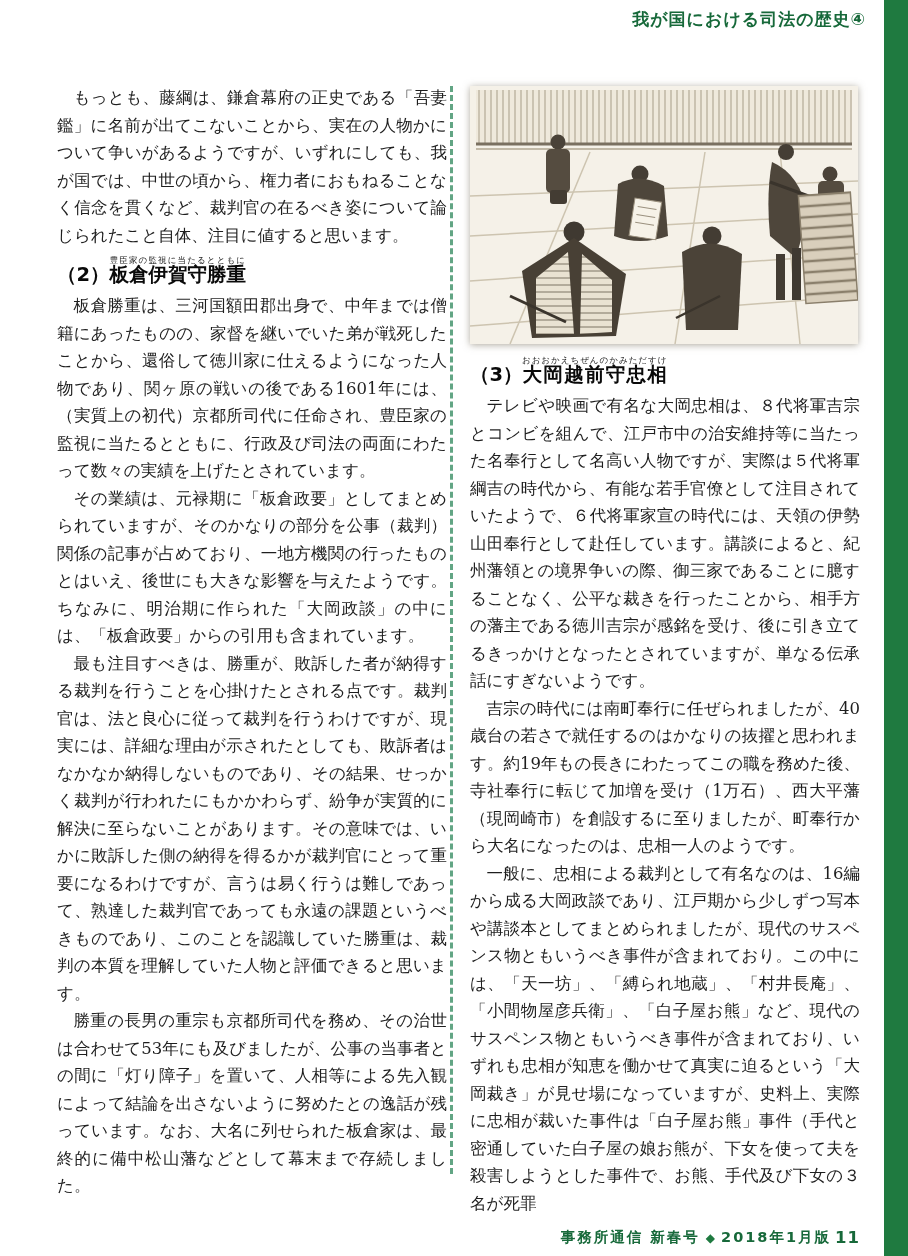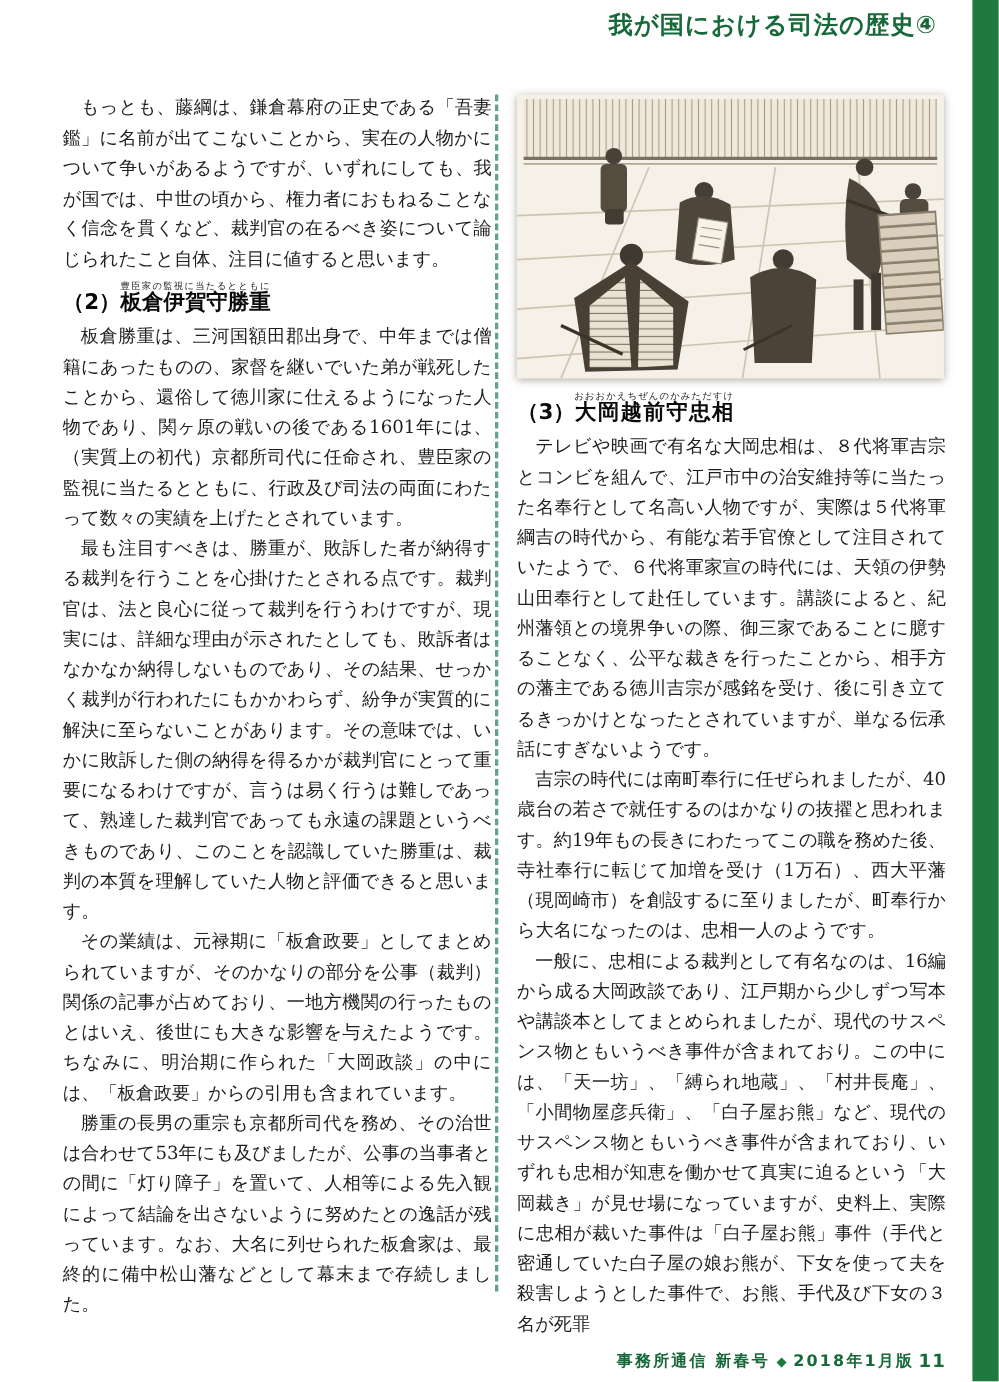--- a/index.html
+++ b/index.html
@@ -2,23 +2,23 @@
 <html lang="ja"><head>
 <meta charset="utf-8">
 <style>
   html,body{margin:0;padding:0;}
   .page{
     position:relative;width:908px;height:1256px;background:#ffffff;
     font-family:"DejaVu Serif","Liberation Serif",serif;color:#1e1e1e;
     overflow:hidden;
   }
   .header-title{
-    position:absolute;top:8px;right:56px;
+    position:absolute;top:8px;right:42px;
     font-family:"DejaVu Sans","Liberation Sans",sans-serif;
-    font-weight:bold;font-size:22px;color:#17693a;letter-spacing:1px;
+    font-weight:bold;font-size:17px;color:#17693a;letter-spacing:1px;
   }
   .green-bar{position:absolute;top:0;right:0;width:24px;height:1256px;background:#1f7a40;}
   .column-divider{
     position:absolute;left:450px;top:86px;height:1088px;width:0;
     border-left:3px dashed #62a584;
   }
   .col{
     position:absolute;top:84px;width:390px;
     font-size:16.5px;line-height:27.5px;text-align:justify;text-justify:inter-character;
   }
@@ -56,22 +56,22 @@
   <div class="header-title">我が国における司法の歴史④</div>
 
   <div class="green-bar"></div>
 
   <div class="column-divider"></div>
 
   <div class="col col-left">
     <p class="para indent">もっとも、藤綱は、鎌倉幕府の正史である「吾妻鑑」に名前が出てこないことから、実在の人物かについて争いがあるようですが、いずれにしても、我が国では、中世の頃から、権力者におもねることなく信念を貫くなど、裁判官の在るべき姿について論じられたこと自体、注目に値すると思います。</p>
     <h3 class="section-heading"><span>（2）</span><ruby><span>板倉伊賀守勝重</span><rt>豊臣家の監視に当たるとともに</rt></ruby></h3>
     <p class="para indent">板倉勝重は、三河国額田郡出身で、中年までは僧籍にあったものの、家督を継いでいた弟が戦死したことから、還俗して徳川家に仕えるようになった人物であり、関ヶ原の戦いの後である1601年には、（実質上の初代）京都所司代に任命され、豊臣家の監視に当たるとともに、行政及び司法の両面にわたって数々の実績を上げたとされています。</p>
+    <p class="para indent">その業績は、元禄期に「板倉政要」としてまとめられていますが、そのかなりの部分を公事（裁判）関係の記事が占めており、一地方機関の行ったものとはいえ、後世にも大きな影響を与えたようです。ちなみに、明治期に作られた「大岡政談」の中には、「板倉政要」からの引用も含まれています。</p>
     <p class="para indent">最も注目すべきは、勝重が、敗訴した者が納得する裁判を行うことを心掛けたとされる点です。裁判官は、法と良心に従って裁判を行うわけですが、現実には、詳細な理由が示されたとしても、敗訴者はなかなか納得しないものであり、その結果、せっかく裁判が行われたにもかかわらず、紛争が実質的に解決に至らないことがあります。その意味では、いかに敗訴した側の納得を得るかが裁判官にとって重要になるわけですが、言うは易く行うは難しであって、熟達した裁判官であっても永遠の課題というべきものであり、このことを認識していた勝重は、裁判の本質を理解していた人物と評価できると思います。</p>
-    <p class="para indent">その業績は、元禄期に「板倉政要」としてまとめられていますが、そのかなりの部分を公事（裁判）関係の記事が占めており、一地方機関の行ったものとはいえ、後世にも大きな影響を与えたようです。ちなみに、明治期に作られた「大岡政談」の中には、「板倉政要」からの引用も含まれています。</p>
     <p class="para indent">勝重の長男の重宗も京都所司代を務め、その治世は合わせて53年にも及びましたが、公事の当事者との間に「灯り障子」を置いて、人相等による先入観によって結論を出さないように努めたとの逸話が残っています。なお、大名に列せられた板倉家は、最終的に備中松山藩などとして幕末まで存続しました。</p>
   </div>
 
   <div class="col col-right">
     <figure class="illustration">
       <svg width="388" height="258" viewBox="0 0 388 258" xmlns="http://www.w3.org/2000/svg">
         <defs>
           <pattern id="wallhatch" width="6" height="10" patternUnits="userSpaceOnUse">
             <rect width="6" height="10" fill="#efe9dc"></rect>
             <line x1="3" y1="0" x2="3" y2="10" stroke="#a89d89" stroke-width="1"></line>

